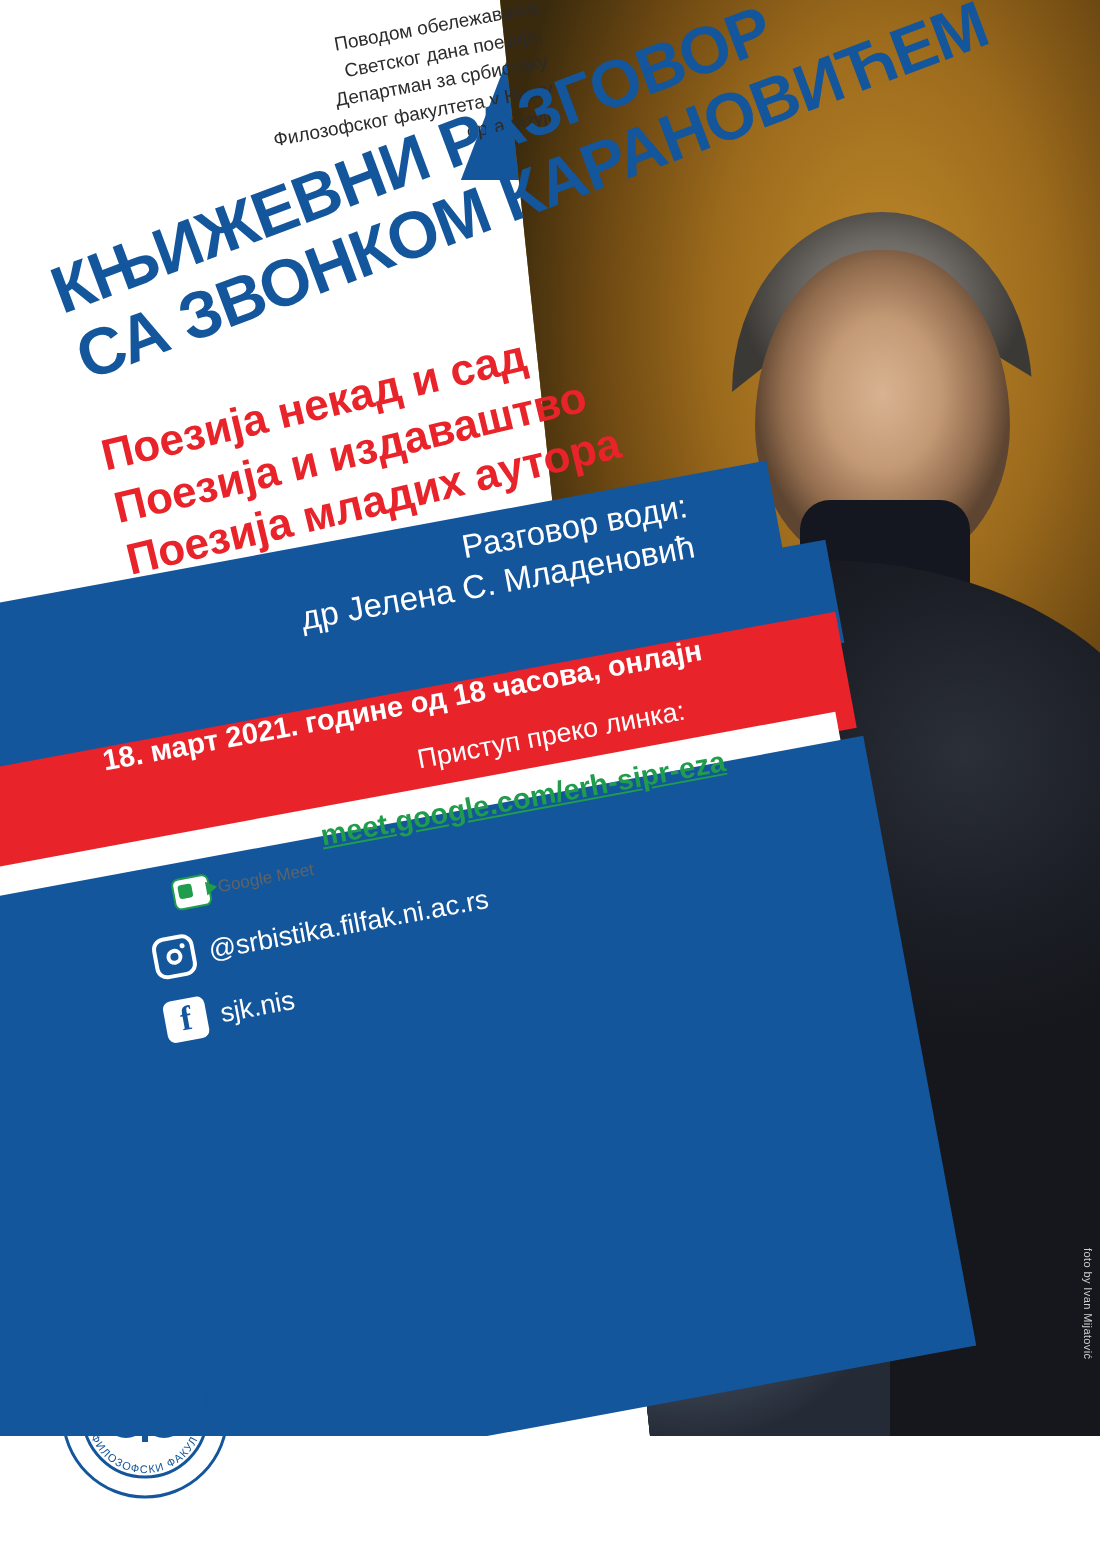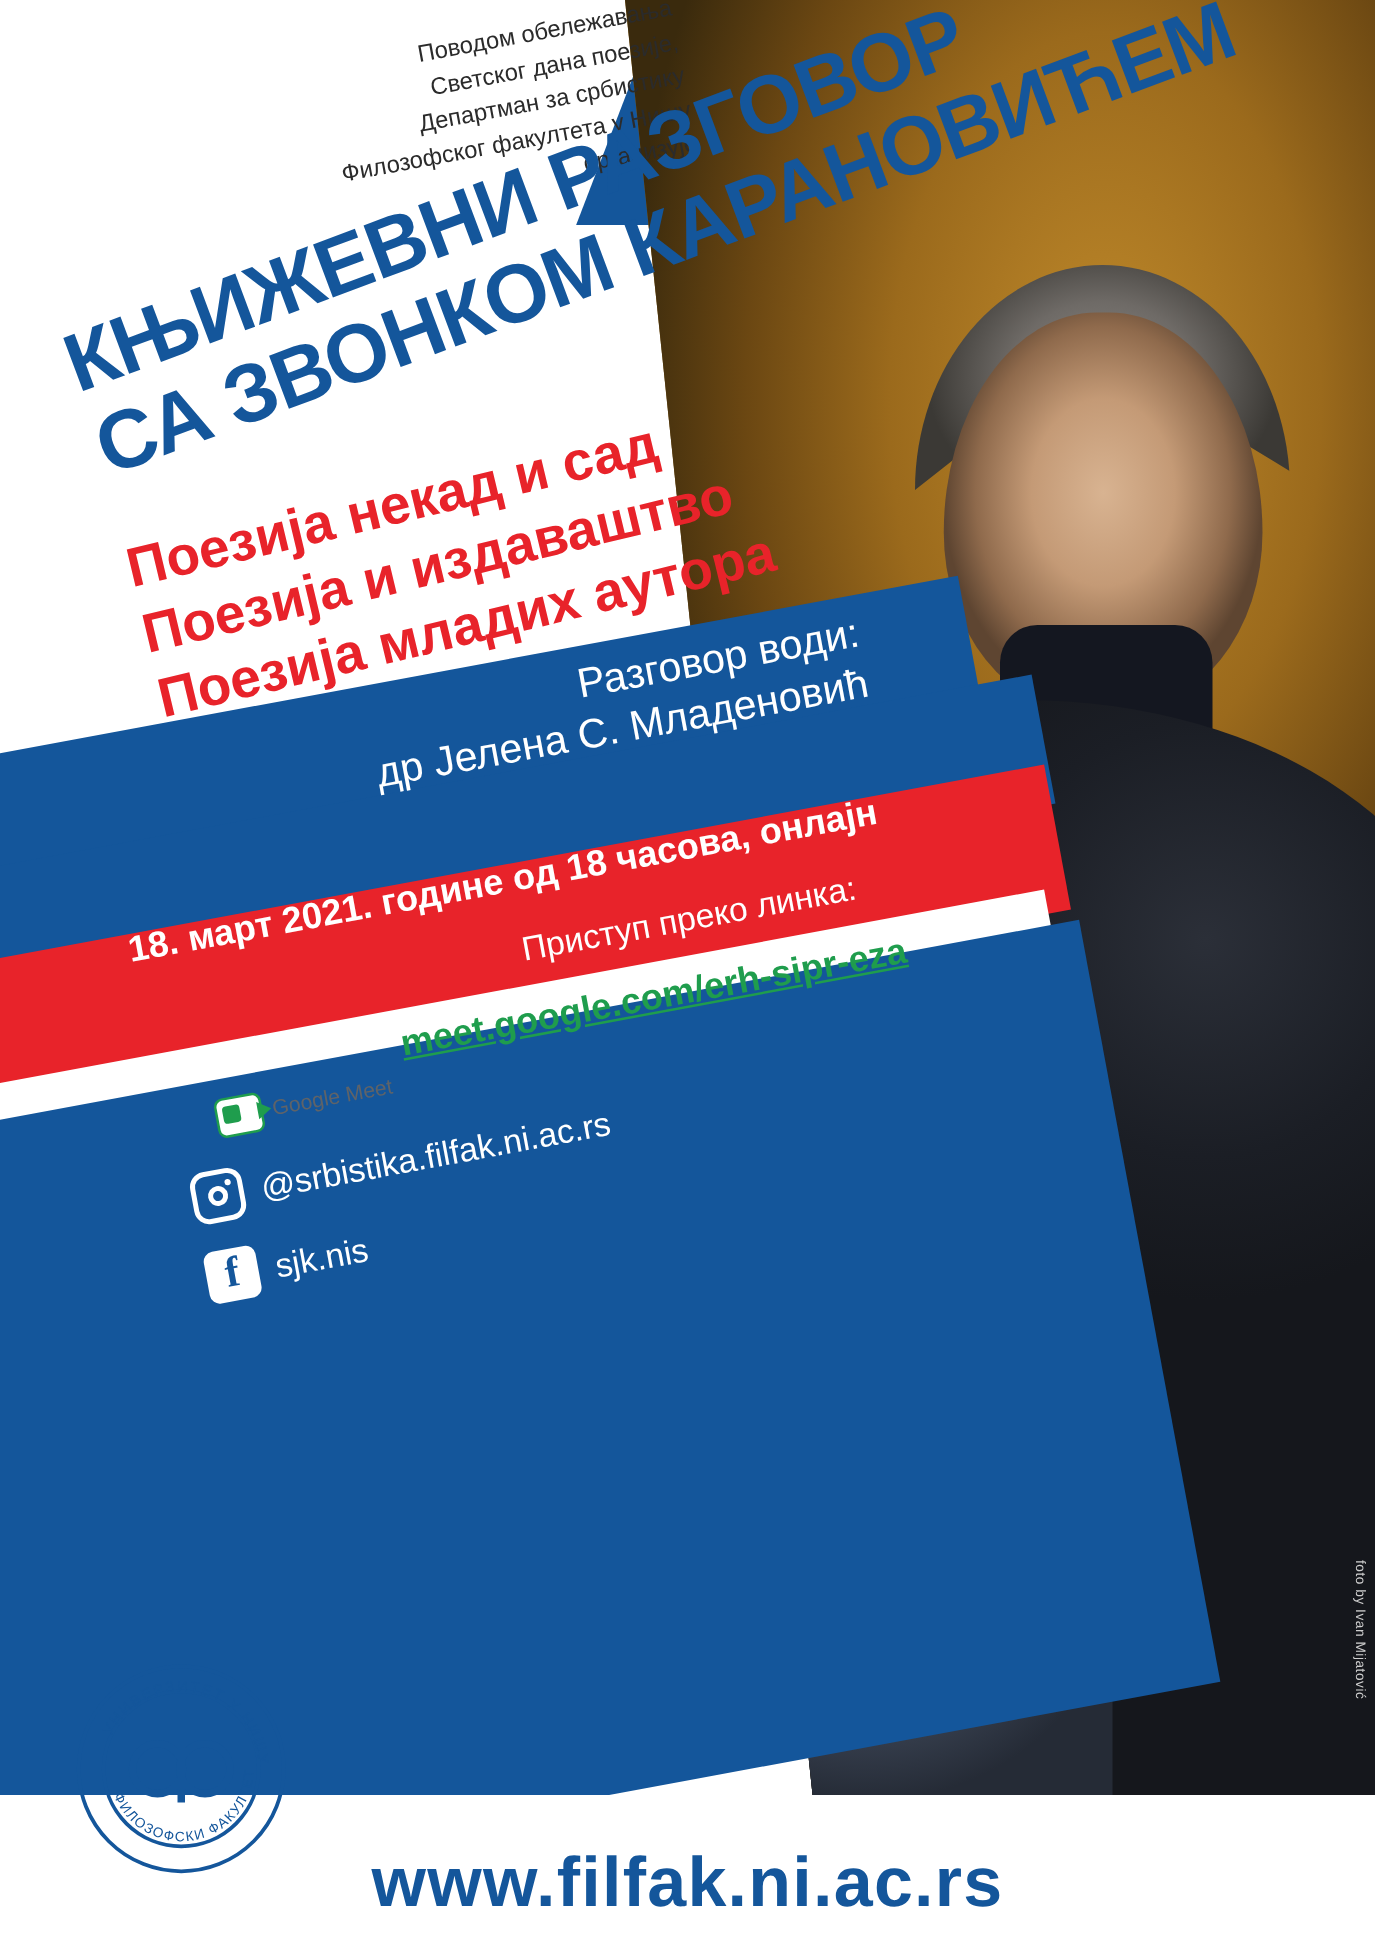--- a/index.html
+++ b/index.html
@@ -456,15 +456,14 @@
         <textPath href="#arcBot" startOffset="12%">ФИЛОЗОФСКИ ФАКУЛТЕТ</textPath>
       </text>
       <g fill="none" stroke="#14569b" stroke-width="6">
         <circle cx="66" cy="85" r="20"></circle>
         <circle cx="104" cy="85" r="20"></circle>
         <line x1="85" y1="58" x2="85" y2="112"></line>
       </g>
     </svg>
   </div>
 
-  <div class="site">www.filfak.ni.ac.rs</div>
 
 </div>
 
 </body></html>

